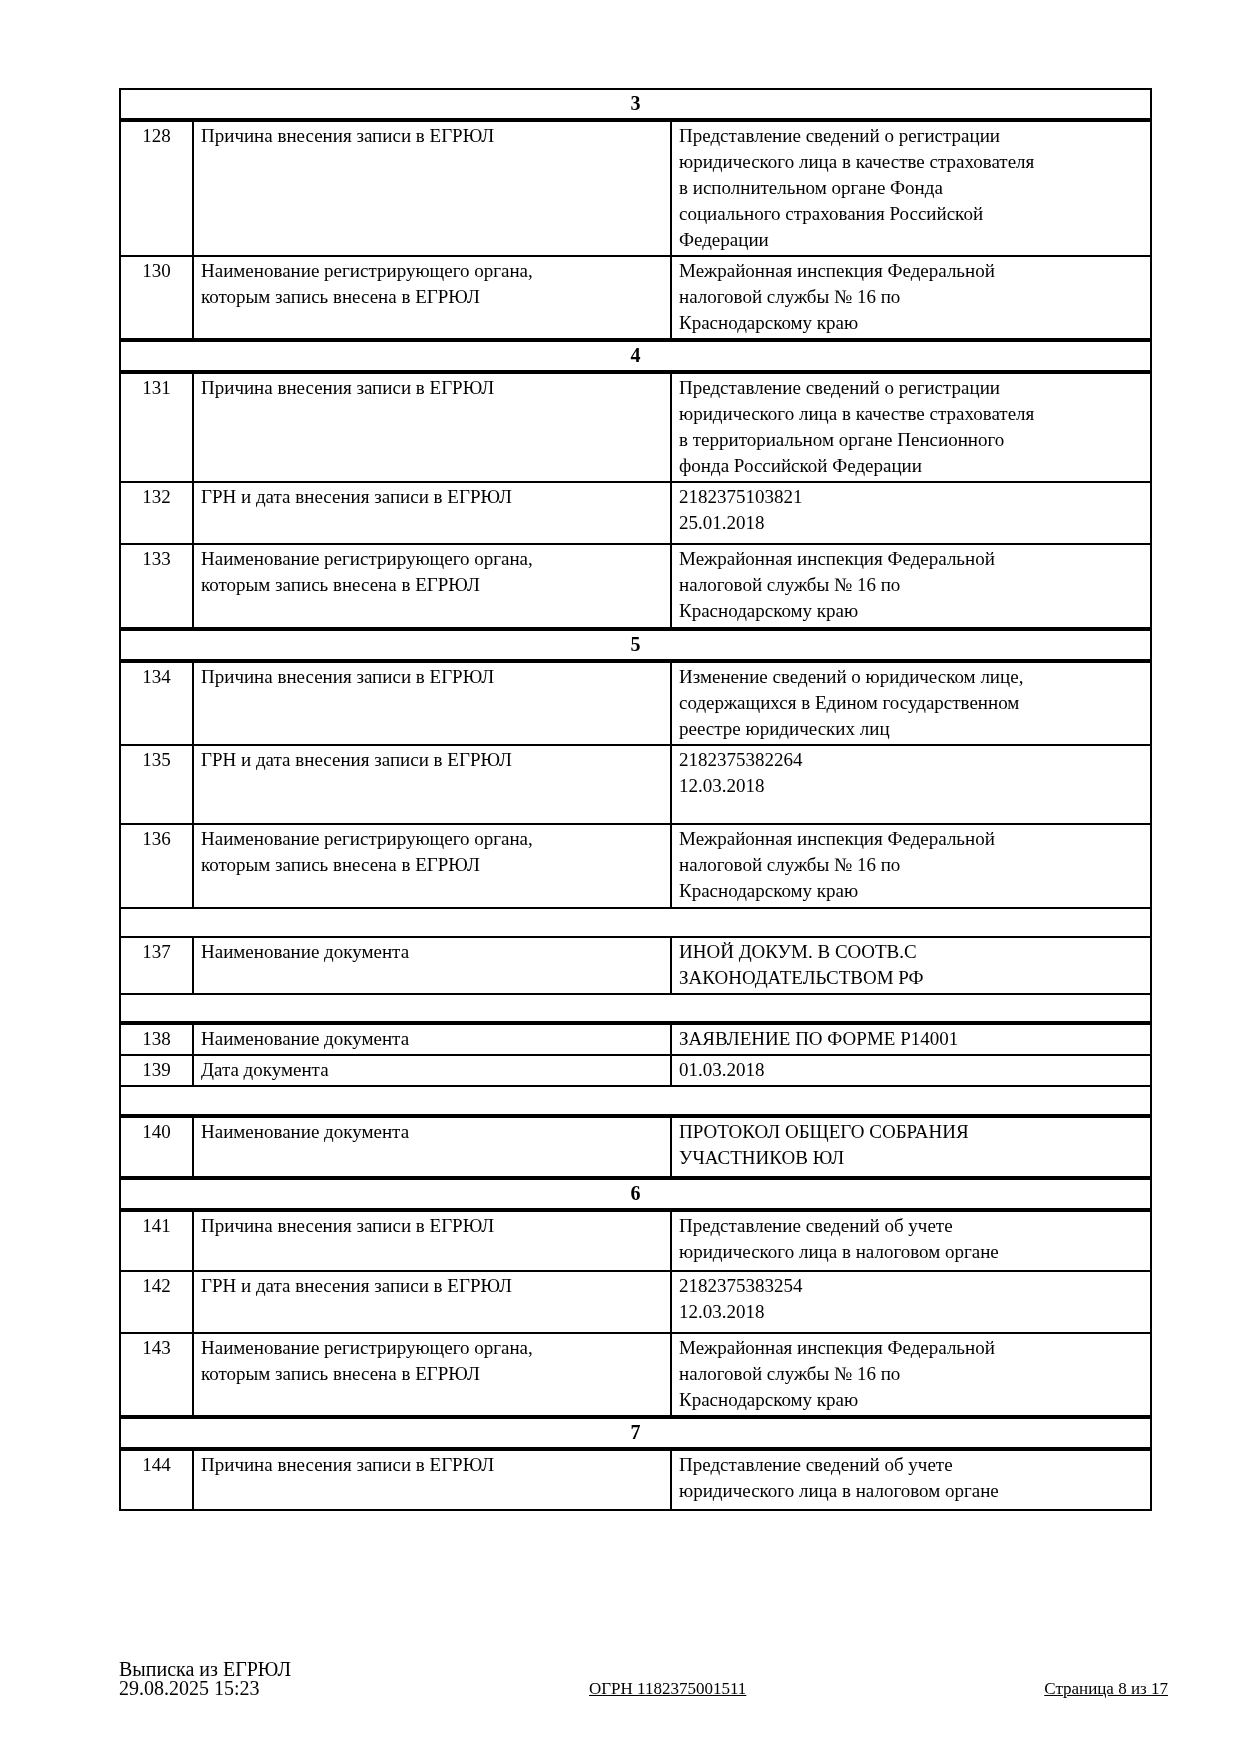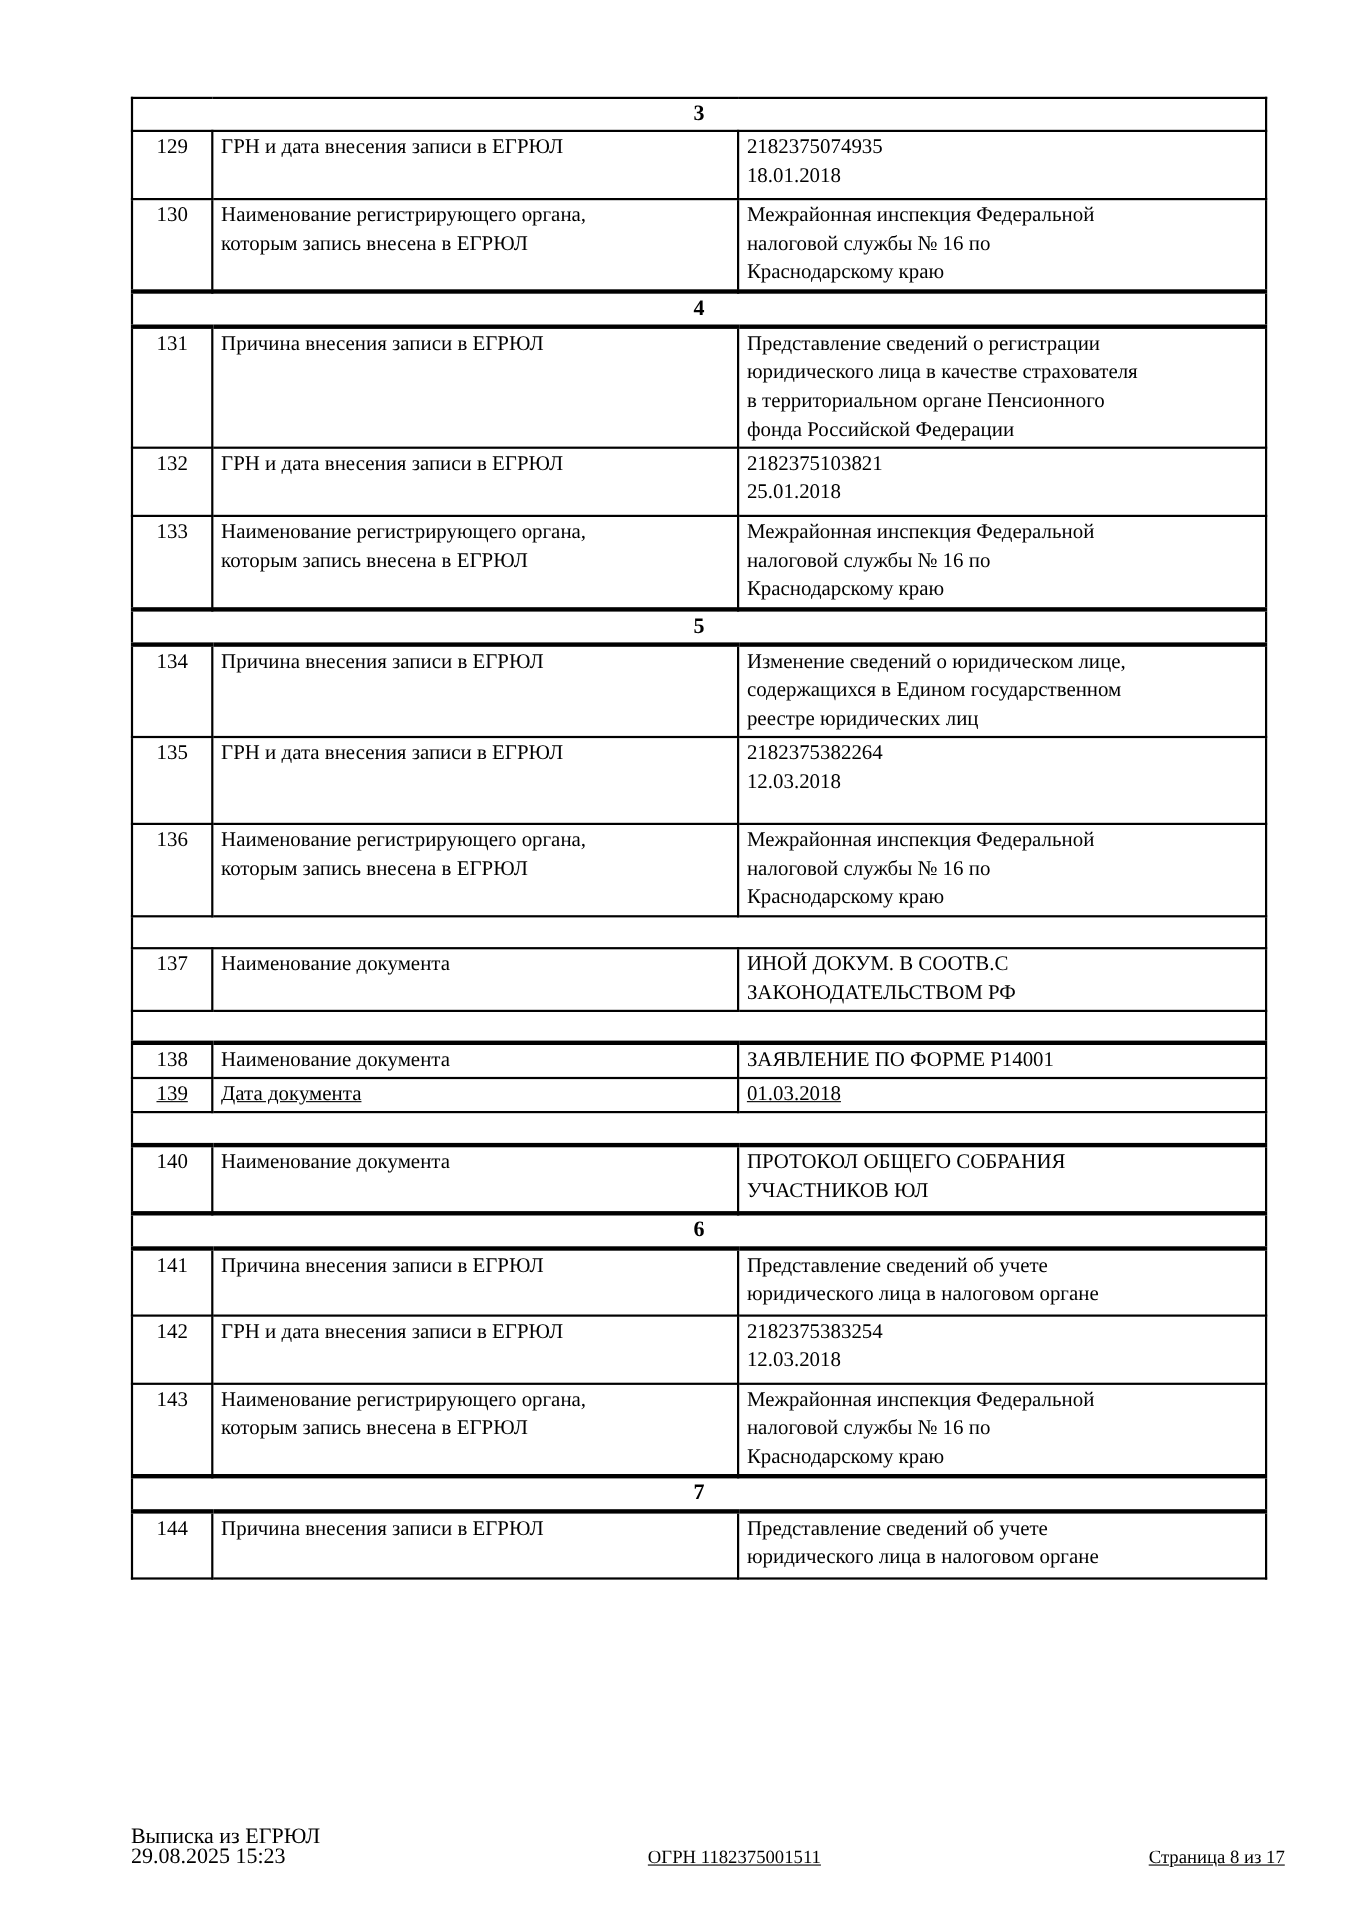--- a/index.html
+++ b/index.html
@@ -67,25 +67,28 @@
   <table class="egrul">
     <colgroup>
       <col style="width:73px">
       <col style="width:478px">
       <col style="width:480px">
     </colgroup>
     <tbody>
         <tr class="section-row" style="height: 30px;">
     <td class="c-label" colspan="3">3</td>
   </tr>
-        <tr class="record-row" style="height: 62px;">
-    <td class="c-num">129</td>
-    <td class="c-label">ГРН и дата внесения записи в ЕГРЮЛ</td>
-    <td class="c-value">2182375074935
-18.01.2018</td>
+        <tr class="record-row thick-top" style="height: 134px;">
+    <td class="c-num">128</td>
+    <td class="c-label">Причина внесения записи в ЕГРЮЛ</td>
+    <td class="c-value">Представление сведений о регистрации
+юридического лица в качестве страхователя
+в исполнительном органе Фонда
+социального страхования Российской
+Федерации</td>
   </tr>
         <tr class="record-row" style="height: 82px;">
     <td class="c-num">130</td>
     <td class="c-label">Наименование регистрирующего органа,
 которым запись внесена в ЕГРЮЛ</td>
     <td class="c-value">Межрайонная инспекция Федеральной
 налоговой службы № 16 по
 Краснодарскому краю</td>
   </tr>
         <tr class="section-row thick-top" style="height: 30px;">
@@ -147,21 +150,21 @@
 ЗАКОНОДАТЕЛЬСТВОМ РФ</td>
   </tr>
         <tr class="spacer-row" style="height: 29px;">
     <td colspan="3"></td>
   </tr>
         <tr class="record-row thick-top" style="height: 30px;">
     <td class="c-num">138</td>
     <td class="c-label">Наименование документа</td>
     <td class="c-value">ЗАЯВЛЕНИЕ ПО ФОРМЕ Р14001</td>
   </tr>
-        <tr class="record-row" style="height: 30px; text-decoration: underline;">
+        <tr class="record-row" style="height: 30px;">
     <td class="c-num">139</td>
     <td class="c-label">Дата документа</td>
     <td class="c-value">01.03.2018</td>
   </tr>
         <tr class="spacer-row" style="height: 30px;">
     <td colspan="3"></td>
   </tr>
         <tr class="record-row thick-top" style="height: 62px;">
     <td class="c-num">140</td>
     <td class="c-label">Наименование документа</td>

